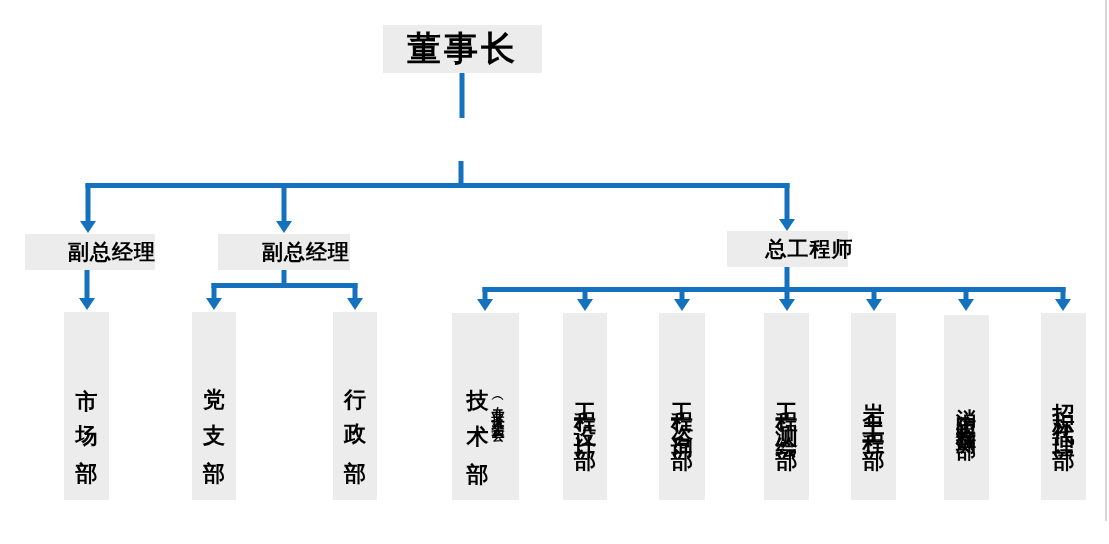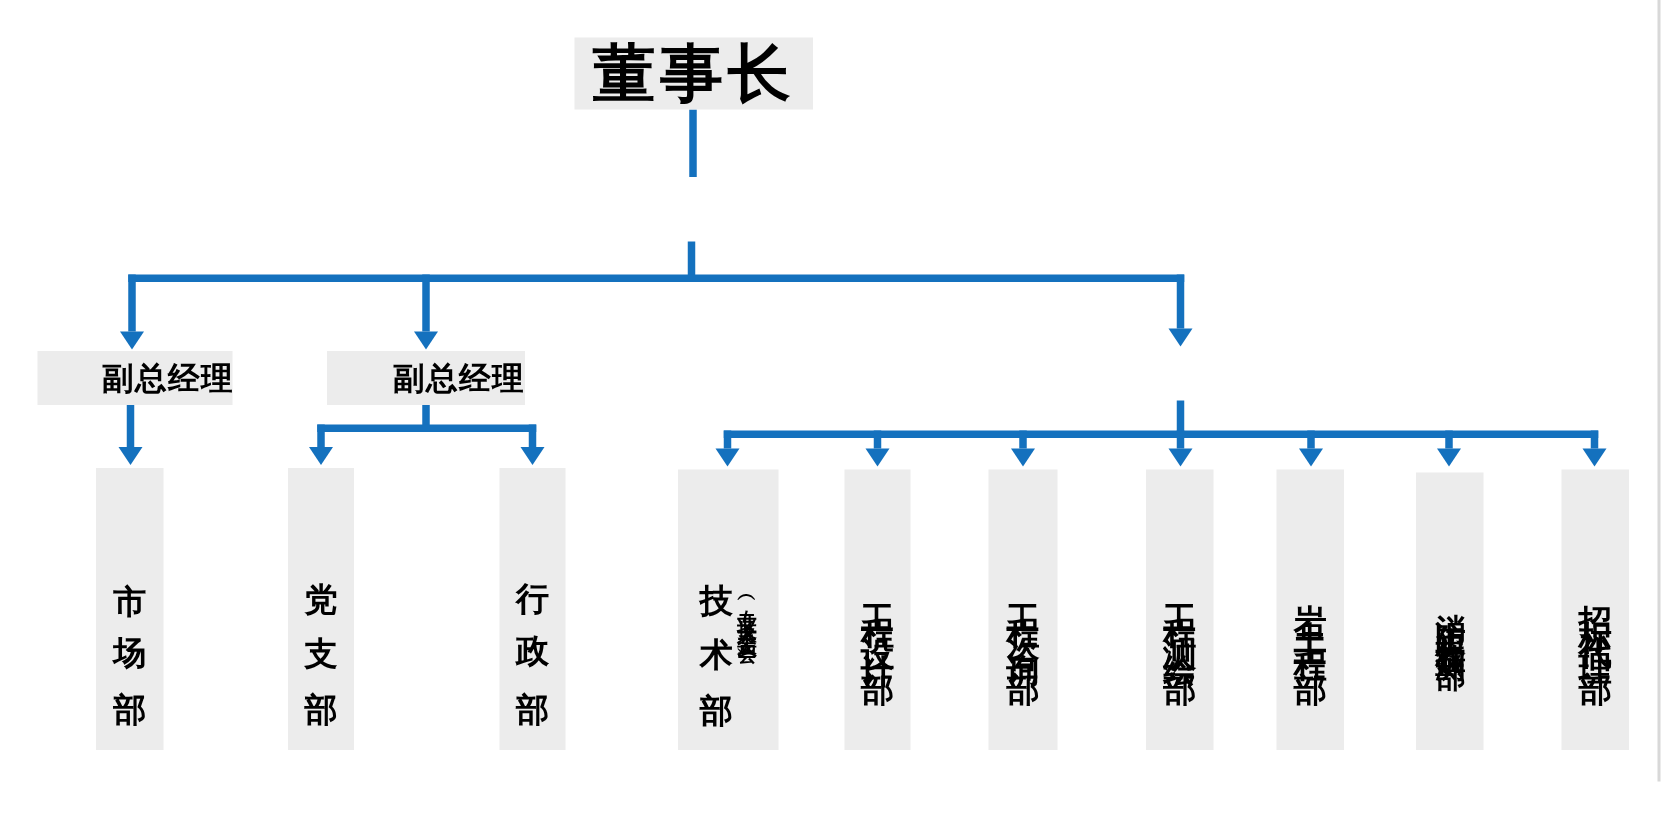--- a/index.html
+++ b/index.html
@@ -20,21 +20,21 @@
   .connectors{position:absolute;left:0;top:0;color:var(--line);}
   .node{
     position:absolute;
     background:var(--node-fill);
     display:flex;align-items:center;justify-content:center;
     font-weight:bold;
     color:var(--text);
     box-sizing:border-box;
   }
   .hlabel{white-space:nowrap;}
-  .t1{font-size:42px;letter-spacing:3px;text-align:center;}
+  .t1{font-size:34px;letter-spacing:3px;text-align:center;}
   .t2{font-size:28px;letter-spacing:2px;}
   .t3{font-size:21px;letter-spacing:1px;margin-left:44px;}
   .vtext{
     writing-mode:vertical-rl;
     text-orientation:mixed;
     font-weight:bold;
     line-height:1;
   }
   .sp3{font-size:22px;letter-spacing:36px;margin-bottom:-36px;}
   .sp5{font-size:22px;letter-spacing:11px;margin-bottom:-11px;}
@@ -103,20 +103,23 @@
     <span class="hlabel t1">董事长</span>
   </div>
 
 
   <div class="node" style="left:25px;top:234px;width:130px;height:36px">
     <span class="hlabel t3">副总经理</span>
   </div>
   <div class="node" style="left:218px;top:234px;width:132px;height:36px">
     <span class="hlabel t3">副总经理</span>
   </div>
+  <div class="node" style="left:727px;top:231px;width:121px;height:36px">
+    <span class="hlabel t3">总工程师</span>
+  </div>
 
   <div class="node" style="left:64px;top:312px;width:45px;height:188px">
     <span class="vtext sp3">市场部</span>
   </div>
 
   <div class="node" style="left:192px;top:312px;width:44px;height:188px">
     <span class="vtext sp3">党支部</span>
   </div>
 
   <div class="node" style="left:333px;top:312px;width:44px;height:188px">

